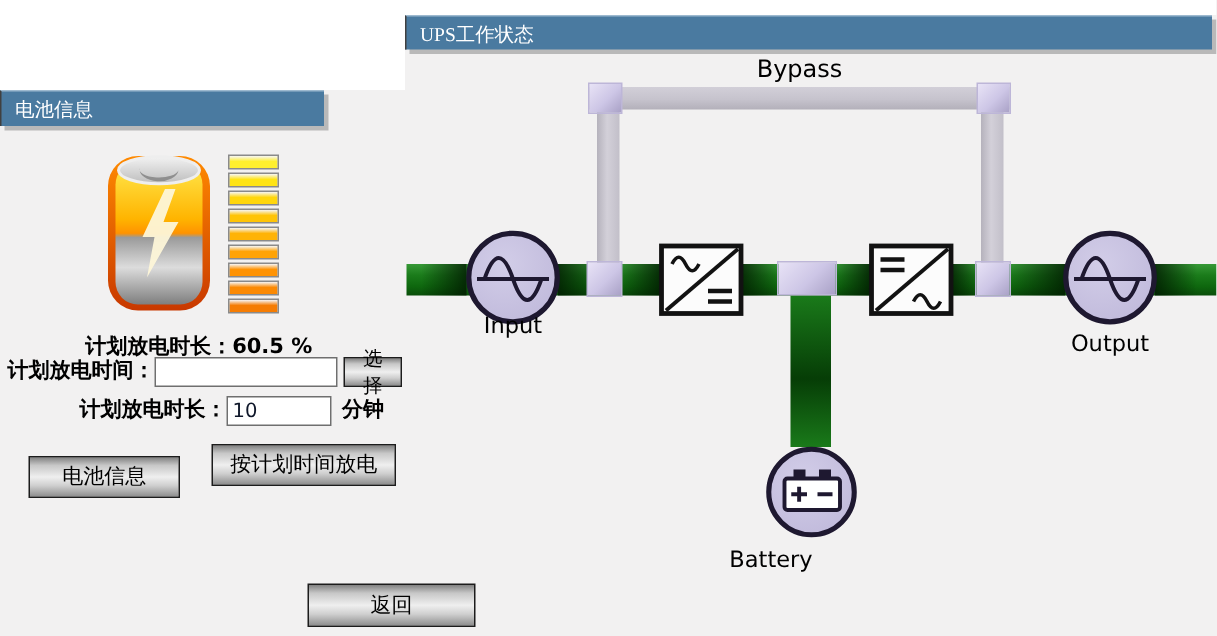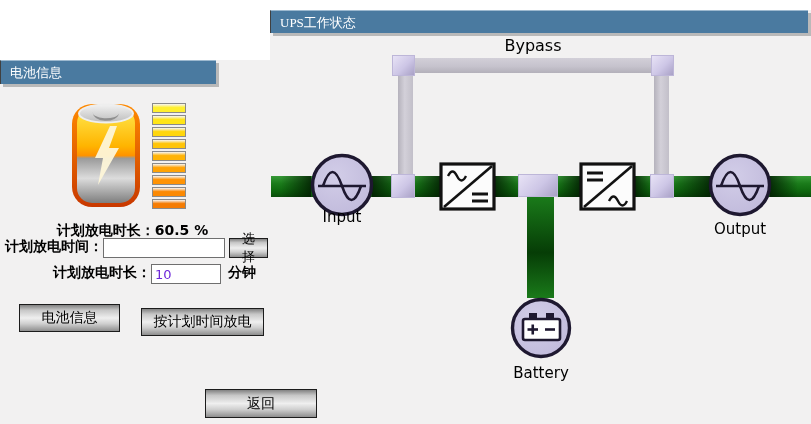--- a/index.html
+++ b/index.html
@@ -31,21 +31,21 @@
   .bar{width:32px;height:8px;border:1px solid #8a8a8a;margin-bottom:2px;}
 
   .cap-line{left:0;top:222px;width:265px;text-align:center;font-size:14px;font-weight:bold;color:#000;}
 
   .form-row{display:flex;align-items:flex-start;}
   .lbl{font-size:14px;font-weight:bold;color:#000;white-space:nowrap;}
   .txt-input{
     box-sizing:border-box;border:1px solid #6f6f6f;background:#ffffff;
     font-size:13px;padding:1px 3px;font-family:"DejaVu Sans","Liberation Sans",sans-serif;
   }
-  .blue-val{color:#6d28d9;}
+  .blue-val{color:#0f172a;}
 
   .btn{
     box-sizing:border-box;border:1px solid #1c1c1c;color:#000;
     background:linear-gradient(180deg,#828282 0%,#c7c7c7 20%,#efefef 50%,#cfcfcf 72%,#8e8e8e 100%);
     font-size:14px;display:flex;align-items:center;justify-content:center;
     font-family:"DejaVu Sans","Liberation Sans",sans-serif;cursor:pointer;
   }
   .btn-small{font-size:13px;}
 
   
@@ -125,21 +125,21 @@
   <button class="btn btn-small" style="width:39px;height:20px;margin-left:4px;">选择</button>
 </div>
 
 <div class="abs form-row" style="left:33px;top:264px;margin-left:20px;">
   <span class="lbl">计划放电时长：</span>
   <input class="txt-input blue-val" style="width: 70px; height: 20px;" type="text" value="10">
   <span class="lbl" style="margin-left:7px;">分钟</span>
 </div>
 
 <button class="btn abs" style="left:19px;top:304px;width:101px;height:28px;">电池信息</button>
-<button class="btn abs" style="left:141px;top:308px;width:123px;height:28px;">按计划时间放电</button>
+<button class="btn abs" style="left:141px;top:296px;width:123px;height:28px;">按计划时间放电</button>
 
 <button class="btn abs" style="left:205px;top:389px;width:112px;height:29px;">返回</button>
 
 <div class="abs diagram-label" style="left:473px;top:36px;width:120px;font-size:16px;">Bypass</div>
 
 <div class="abs pipe-gray-h" style="left:393px;top:58px;width:280px;height:15px;"></div>
 <div class="abs pipe-gray-v" style="left:398px;top:74px;width:15px;height:103px;"></div>
 <div class="abs pipe-gray-v" style="left:654px;top:74px;width:15px;height:103px;"></div>
 <div class="abs junction" style="left:392px;top:55px;width:23px;height:21px;"></div>
 <div class="abs junction" style="left:651px;top:55px;width:23px;height:21px;"></div>
@@ -209,13 +209,13 @@
   <svg width="64" height="64" viewBox="0 0 64 64">
     <circle cx="32" cy="32" r="28.5" fill="url(#lav1)" stroke="#1e1830" stroke-width="3.4"></circle>
     <rect x="20" y="17" width="8" height="8" fill="#1e1830"></rect>
     <rect x="37" y="17" width="8" height="8" fill="#1e1830"></rect>
     <rect x="14" y="23" width="37" height="21" rx="2" fill="#ffffff" stroke="#1e1830" stroke-width="2.6"></rect>
     <line x1="18.5" y1="33.5" x2="29" y2="33.5" stroke="#1e1830" stroke-width="2.6"></line>
     <line x1="23.75" y1="28.5" x2="23.75" y2="38.5" stroke="#1e1830" stroke-width="2.6"></line>
     <line x1="36" y1="33.5" x2="46" y2="33.5" stroke="#1e1830" stroke-width="2.6"></line>
   </svg>
 </div>
-<div class="abs diagram-label" style="left:496px;top:364px;width:90px;">Battery</div>
+<div class="abs diagram-label" style="left:469px;top:364px;width:90px;">Battery</div>
 
 </body></html>

